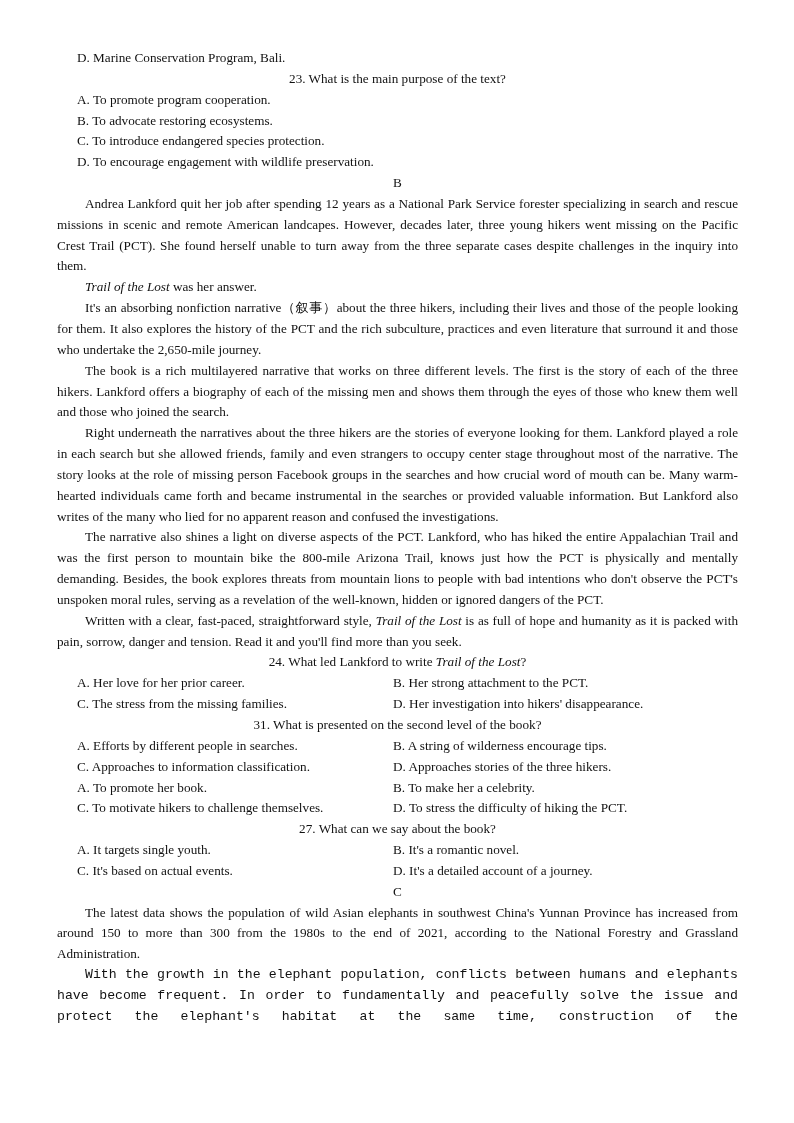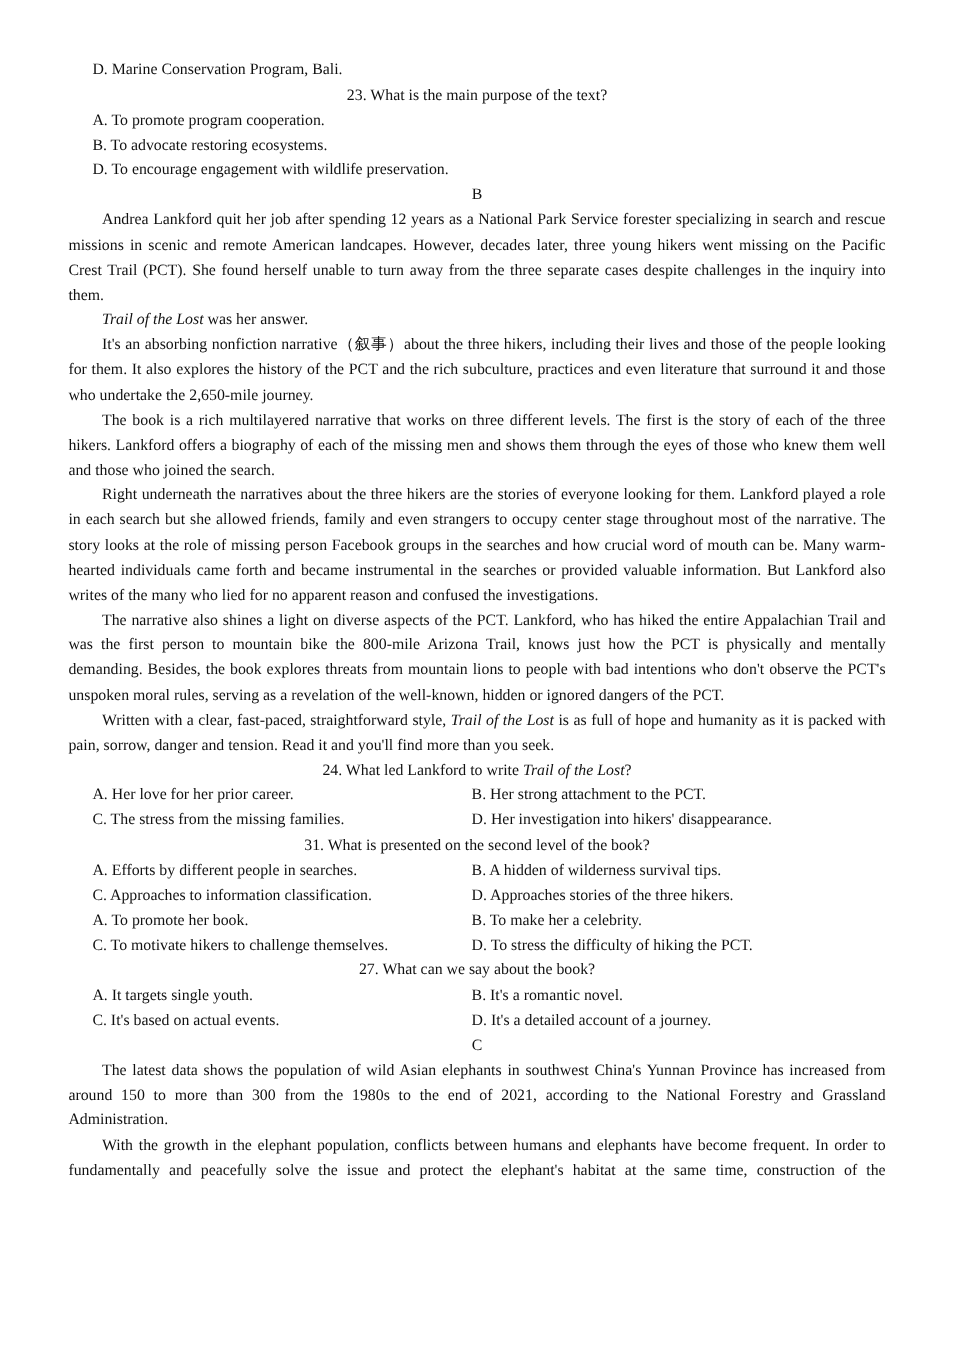--- a/index.html
+++ b/index.html
@@ -23,20 +23,21 @@
 </head>
 <body>
 
 <div class="page">
 
   <div class="line opt">D. Marine Conservation Program, Bali.</div>
 
   <div class="line q">23. What is the main purpose of the text?</div>
   <div class="line opt">A.  To promote program cooperation.</div>
   <div class="line opt">B.  To advocate restoring ecosystems.</div>
+  <div class="line opt">C.  To introduce endangered species protection.</div>
   <div class="line opt">D.  To encourage engagement with wildlife  preservation.</div>
 
   <div class="section-letter">B</div>
   <p class="para last-left">Andrea Lankford quit her job after spending 12 years as a National Park Service forester specializing  in search and rescue missions in scenic and remote American landcapes. However, decades later, three young hikers went missing on the Pacific Crest Trail (PCT). She found herself unable to turn away from the three separate cases despite challenges in the inquiry into them.</p>
   <p class="para last-left"><i>Trail of the Lost</i><span> was her answer.</span></p>
   <p class="para last-left">It's an absorbing nonfiction narrative（叙事）about the three hikers, including their lives and those of the people looking for them. It also explores the history of the PCT and the rich subculture, practices and even literature that surround it and those who undertake the 2,650-mile journey.</p>
   <p class="para last-left">The book is a rich multilayered  narrative that works on three different levels.  The first is the story of each of the three hikers. Lankford offers a biography of each of the missing men and shows them through the eyes of those who knew them well and those who joined the search.</p>
   <p class="para last-left">Right underneath the narratives about the three hikers are the stories of everyone looking for them. Lankford played a role in each search but she allowed  friends, family and even strangers to occupy center stage throughout most of the narrative. The story looks at the role of missing person Facebook groups in the searches and how crucial word of mouth can be. Many warm-hearted individuals  came forth and became instrumental in the searches or provided valuable information. But Lankford also writes of the many who lied  for no apparent reason and confused the investigations.</p>
   <p class="para last-left">The narrative also shines a light on diverse aspects of the PCT. Lankford, who has hiked the entire Appalachian Trail and was the first person to mountain bike the 800-mile Arizona  Trail, knows just how the PCT is physically and mentally demanding. Besides, the book explores threats from mountain lions to people with bad intentions who don't observe the PCT's unspoken moral rules, serving as a revelation  of the well-known, hidden or ignored dangers of the PCT.</p>
   <p class="para last-left"><span>Written with a clear, fast-paced, straightforward style, </span><i>Trail of the Lost</i><span> is as full of hope and humanity as it is packed with pain, sorrow, danger and tension. Read it and you'll find more than you seek.</span></p>
@@ -47,21 +48,21 @@
     <span class="col-b">B.  Her strong attachment to the PCT.</span>
   </div>
   <div class="opt-row">
     <span class="col-a">C.  The stress from the missing families.</span>
     <span class="col-b">D.  Her investigation  into hikers' disappearance.</span>
   </div>
 
   <div class="line q">31. What is presented on the second level  of the book?</div>
   <div class="opt-row">
     <span class="col-a">A.  Efforts by different people in  searches.</span>
-    <span class="col-b">B.  A hidden of wilderness survival tips.</span>
+    <span class="col-b">B.  A string of wilderness encourage tips.</span>
   </div>
   <div class="opt-row">
     <span class="col-a">C.  Approaches to information classification.</span>
     <span class="col-b">D.  Approaches stories of the three hikers.</span>
   </div>
 
   <div class="opt-row">
     <span class="col-a">A.  To promote her book.</span>
     <span class="col-b">B.  To make her a celebrity.</span>
   </div>
@@ -75,15 +76,15 @@
     <span class="col-a">A.  It targets single youth.</span>
     <span class="col-b">B.  It's a romantic novel.</span>
   </div>
   <div class="opt-row">
     <span class="col-a">C.  It's based on actual events.</span>
     <span class="col-b">D.  It's a detailed account of a journey.</span>
   </div>
 
   <div class="section-letter">C</div>
   <p class="para last-left">The latest data shows the population of wild Asian elephants in southwest China's Yunnan Province has increased from around 150 to more than 300 from the 1980s to the end of 2021, according to the National Forestry and Grassland Administration.</p>
-  <p class="para" style="text-align-last: justify;">With the growth in the elephant population,  conflicts between humans and elephants have become frequent. In order to fundamentally  and peacefully solve the issue and protect the elephant's habitat at the same time, construction of the</p>
+  <p class="para" style="text-align-last: justify; font-family: Liberation Mono, monospace;">With the growth in the elephant population,  conflicts between humans and elephants have become frequent. In order to fundamentally  and peacefully solve the issue and protect the elephant's habitat at the same time, construction of the</p>
 
 </div>
 
 </body></html>

